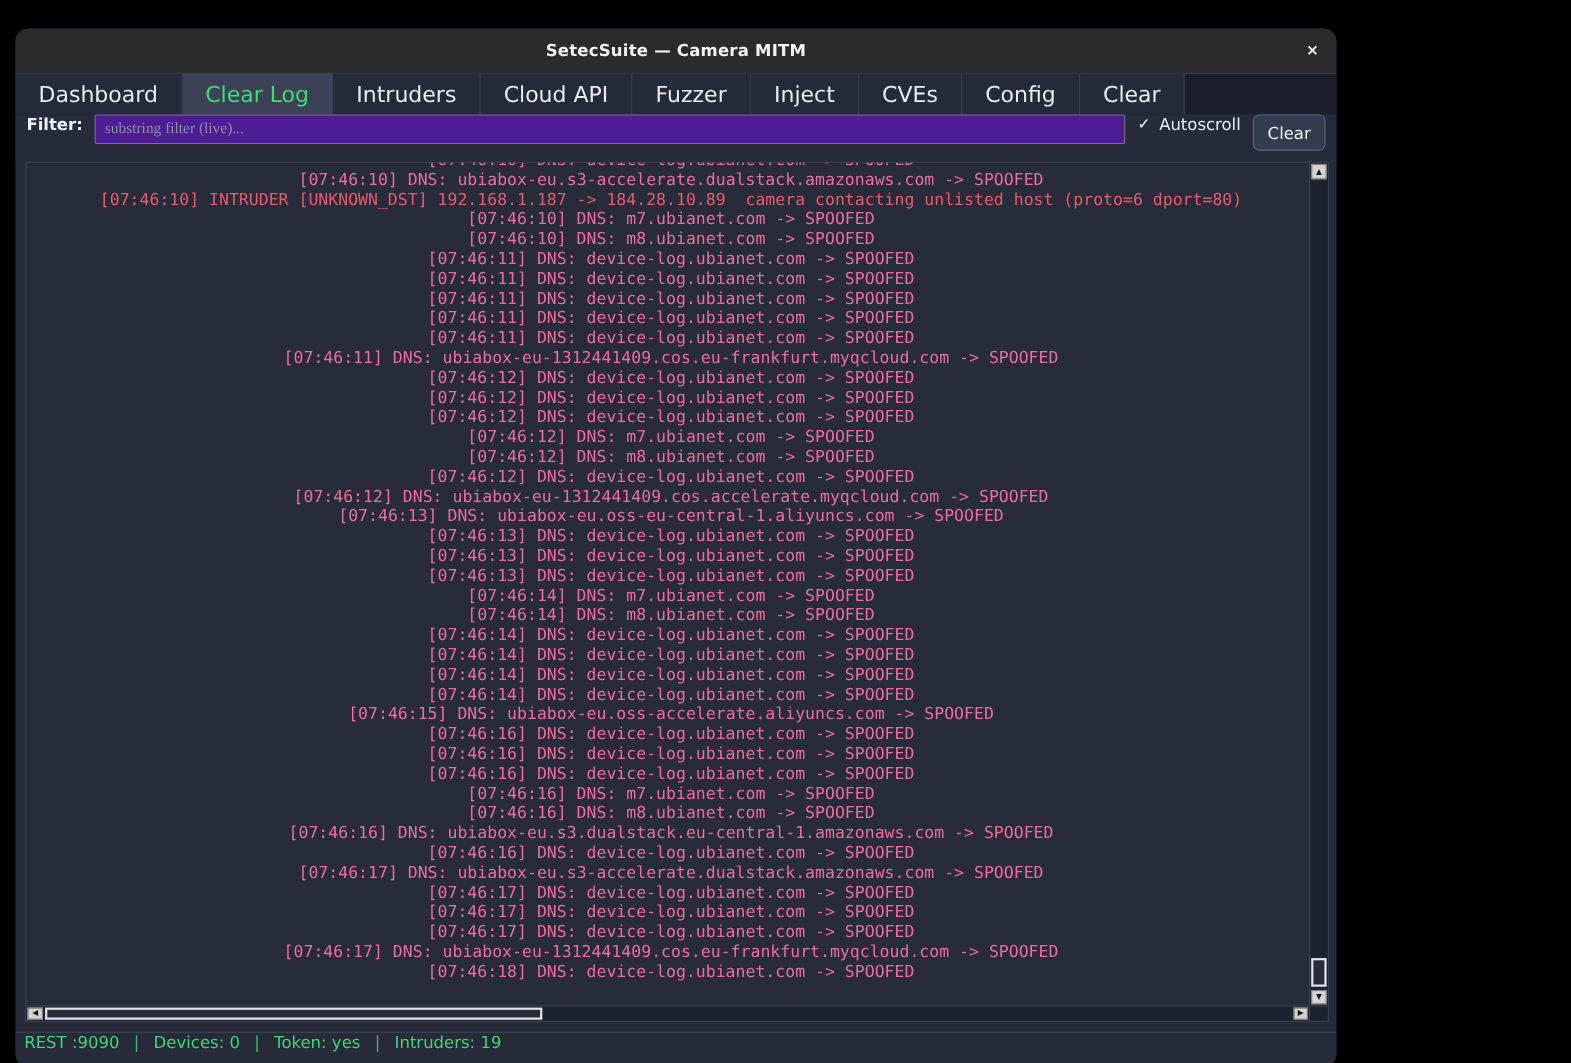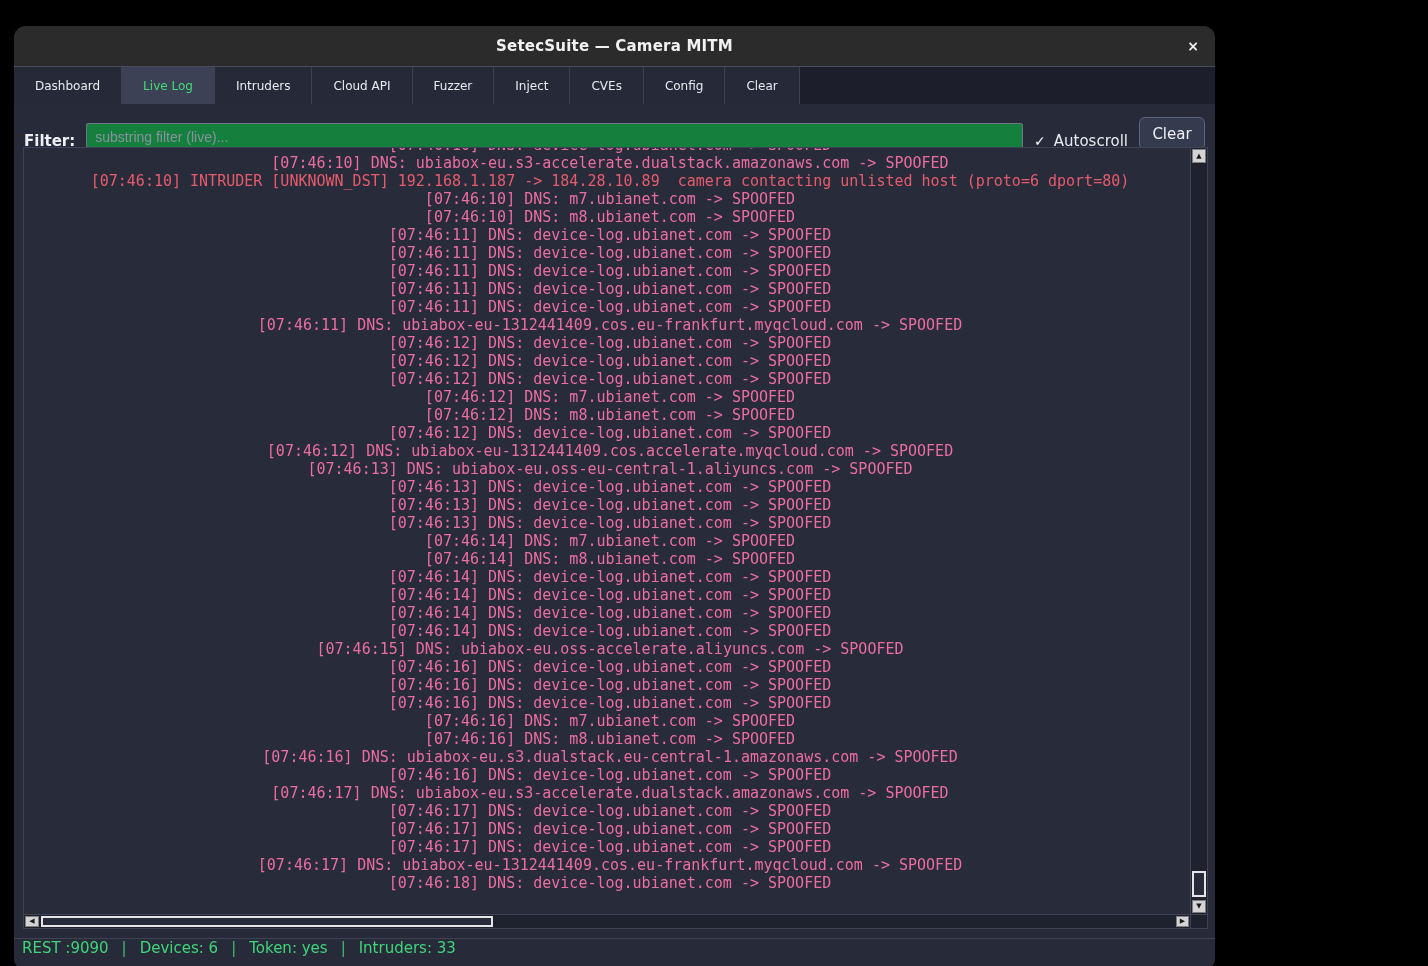--- a/index.html
+++ b/index.html
@@ -11,30 +11,30 @@
 
   
   .titlebar { height:40px; background:#2b2b2b; position:relative;
               display:flex; align-items:center; justify-content:center; }
   .title { color:#f2f2f2; font-weight:bold; font-size:15px; letter-spacing:.2px; }
   .close-btn { position:absolute; right:16px; top:50%; transform:translateY(-50%);
                color:#eceff4; font-size:14px; font-weight:bold; line-height:1; cursor:default; }
 
   
   .tabbar { height:38px; background:#1c1f2b; display:flex; border-top:1px solid #474c60; }
-  .tab { padding:0 21px; display:flex; align-items:center; color:#e9ebf1; font-size:12px;
+  .tab { padding:0 21px; display:flex; align-items:center; color:#e9ebf1; font-size:20px;
          background:#262a38; border-right:1px solid #3c4150; white-space:nowrap; cursor:default; }
   .tab.active { background:#3c4156; color:#41dc78; }
 
   
-  .filterbar { height:46px; display:flex; align-items:flex-end; padding:0 10px; gap:11px;
+  .filterbar { height:46px; display:flex; align-items:flex-start; padding:0 10px; gap:11px;
                background:#262a39; }
   .filter-label { color:#eef0f5; font-size:15px; font-weight:600; }
-  .filter-input { flex:1; height:27px; background:#15803d; border:1px solid #707689;
-                  border-radius:2px; color:#d8dae2; font-size:14px; padding:0 8px; outline:none; }
+  .filter-input { flex:1; height:27px; background:#4c1d95; border:1px solid #707689;
+                  border-radius:2px; color:#d8dae2; font-size:14px; padding:0 8px; outline:none;font-family:Liberation Serif, serif; }
   .filter-input::placeholder { color:#8a90a2; }
   .autoscroll { display:flex; align-items:center; gap:8px; color:#e9ebf1; font-size:15px;
                 white-space:nowrap; cursor:default; }
   .check-glyph { font-size:14px; color:#f2f4f8; }
   .clear-btn { min-width:66px; height:33px; background:#353b4e; border:1px solid #5d647f;
                border-radius:6px; color:#eef0f5; font-size:15px; display:flex;
                align-items:center; justify-content:center; cursor:default; }
 
   
   .logframe { position:absolute; left:9px; right:7px; top:121px; bottom:41px;
@@ -78,21 +78,21 @@
 
 <div class="window">
 
   <div class="titlebar">
     <span class="title">SetecSuite — Camera MITM</span>
     <span class="close-btn">×</span>
   </div>
 
   <div class="tabbar" id="tabbar">
       <div class="tab">Dashboard</div>
-      <div class="tab active">Live Log</div>
+      <div class="tab active">Clear Log</div>
       <div class="tab">Intruders</div>
       <div class="tab">Cloud API</div>
       <div class="tab">Fuzzer</div>
       <div class="tab">Inject</div>
       <div class="tab">CVEs</div>
       <div class="tab">Config</div>
       <div class="tab">Clear</div>
     </div>
 
   <div class="filterbar">
@@ -119,20 +119,20 @@
       <div class="hthumb"></div>
       <div class="sb-btn right">▶</div>
     </div>
 
     <div class="corner"></div>
   </div>
 
   <div class="statusbar" id="statusbar">
       <span>REST :9090</span>
       <span class="status-sep">|</span>
-      <span>Devices: 6</span>
+      <span>Devices: 0</span>
       <span class="status-sep">|</span>
       <span>Token: yes</span>
       <span class="status-sep">|</span>
-      <span>Intruders: 33</span>
+      <span>Intruders: 19</span>
     </div>
 
 </div>
 
 </body></html>

